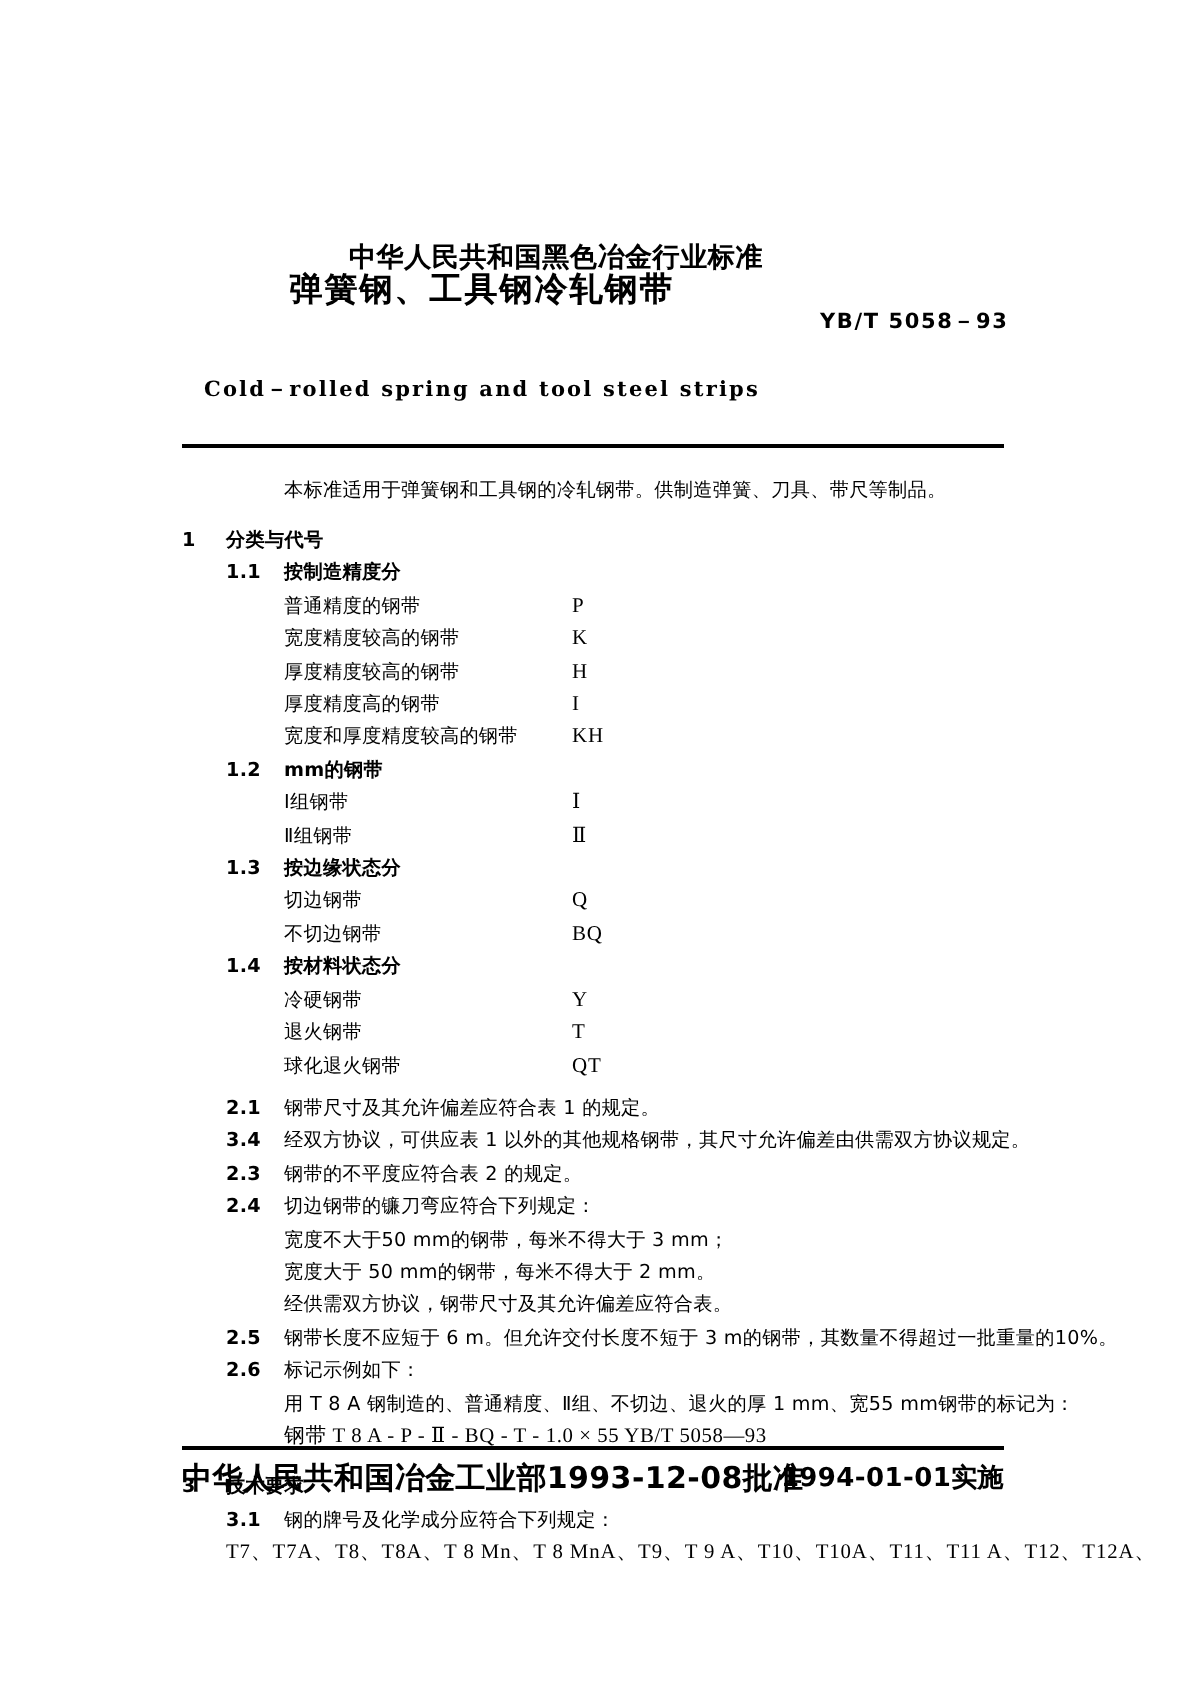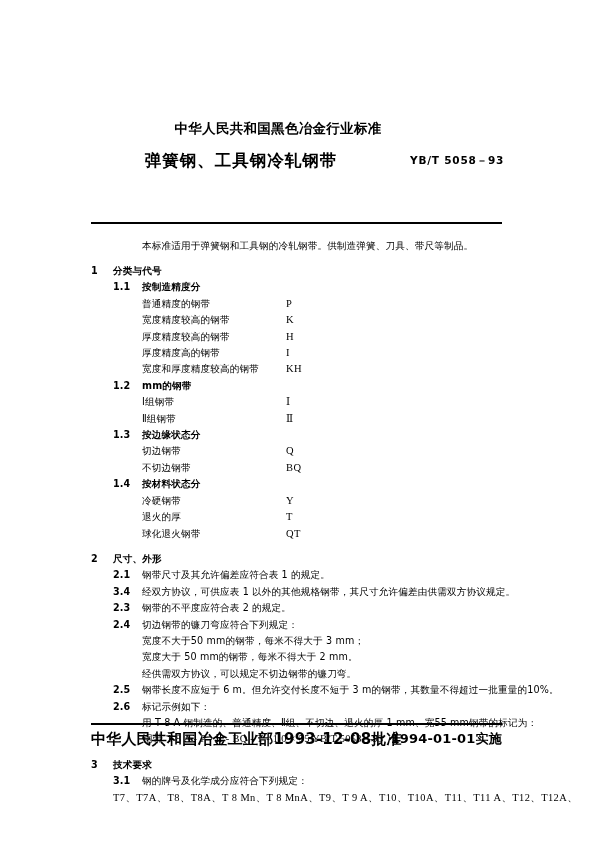--- a/index.html
+++ b/index.html
@@ -27,21 +27,21 @@
     left: 0; top: 120px;
     width: 556px;
     text-align: center;
     font-family: "DejaVu Sans", "Liberation Sans", sans-serif;
     font-weight: bold;
     font-size: 13.5px;
     letter-spacing: 0.3px;
   }
   .hdr-title {
     position: absolute;
-    left: 91px; top: 150px;
+    left: 91px; top: 134px;
     width: 300px;
     text-align: center;
     font-family: "DejaVu Sans", "Liberation Sans", sans-serif;
     font-weight: bold;
     font-size: 16.5px;
     letter-spacing: 1px;
   }
   .hdr-stdno {
     position: absolute;
     left: 410px; top: 154px;
@@ -150,20 +150,21 @@
 <body>
 
 <div class="page">
 
   <div class="hdr-org">中华人民共和国黑色冶金行业标准</div>
 
   <div class="hdr-title">弹簧钢、工具钢冷轧钢带</div>
 
   <div class="hdr-stdno">YB/T 5058－93</div>
 
+  <div class="hdr-en">Cold－rolled  spring and tool steel strips</div>
 
   <div class="rule-top"></div>
 
   <div class="body-area">
 
     <div class="ln intro">本标准适用于弹簧钢和工具钢的冷轧钢带。供制造弹簧、刀具、带尺等制品。</div>
 
     <div class="gap-sm"></div>
 
     <div class="ln h1">
@@ -219,49 +220,46 @@
     </div>
 
     <div class="ln h2">
       <span class="num">1.4</span><span>按材料状态分</span>
     </div>
     <div class="ln item">
       <span>冷硬钢带</span>
       <span class="code">Y</span>
     </div>
     <div class="ln item">
-      <span>退火的厚</span>
+      <span>退火钢带</span>
       <span class="code">T</span>
     </div>
     <div class="ln item">
       <span>球化退火钢带</span>
       <span class="code">QT</span>
     </div>
 
     <div class="gap"></div>
 
-    <div class="ln h1">
-      <span class="num">2</span><span>尺寸、外形</span>
-    </div>
 
     <div class="ln p">
       <span class="num">2.1</span><span>钢带尺寸及其允许偏差应符合表 1 的规定。</span>
     </div>
     <div class="ln p">
       <span class="num">3.4</span><span>经双方协议，可供应表 1 以外的其他规格钢带，其尺寸允许偏差由供需双方协议规定。</span>
     </div>
     <div class="ln p">
       <span class="num">2.3</span><span>钢带的不平度应符合表 2 的规定。</span>
     </div>
     <div class="ln p">
       <span class="num">2.4</span><span>切边钢带的镰刀弯应符合下列规定：</span>
     </div>
     <div class="ln cont">宽度不大于50 mm的钢带，每米不得大于 3 mm；</div>
     <div class="ln cont">宽度大于 50 mm的钢带，每米不得大于 2 mm。</div>
-    <div class="ln cont">经供需双方协议，可以规定不切边钢带的镰刀弯。</div>
+    <div class="ln cont">经供需双方协议，钢带尺寸及其允许偏差应符合表。</div>
 
     <div class="ln p">
       <span class="num">2.5</span><span>钢带长度不应短于 6 m。但允许交付长度不短于 3 m的钢带，其数量不得超过一批重量的10%。</span>
     </div>
     <div class="ln p">
       <span class="num">2.6</span><span>标记示例如下：</span>
     </div>
     <div class="ln cont">用 T 8 A 钢制造的、普通精度、Ⅱ组、不切边、退火的厚 1 mm、宽55 mm钢带的标记为：</div>
     <div class="ln mark lat">钢带 T 8 A - P - Ⅱ - BQ - T - 1.0 × 55  YB/T 5058—93</div>
 

